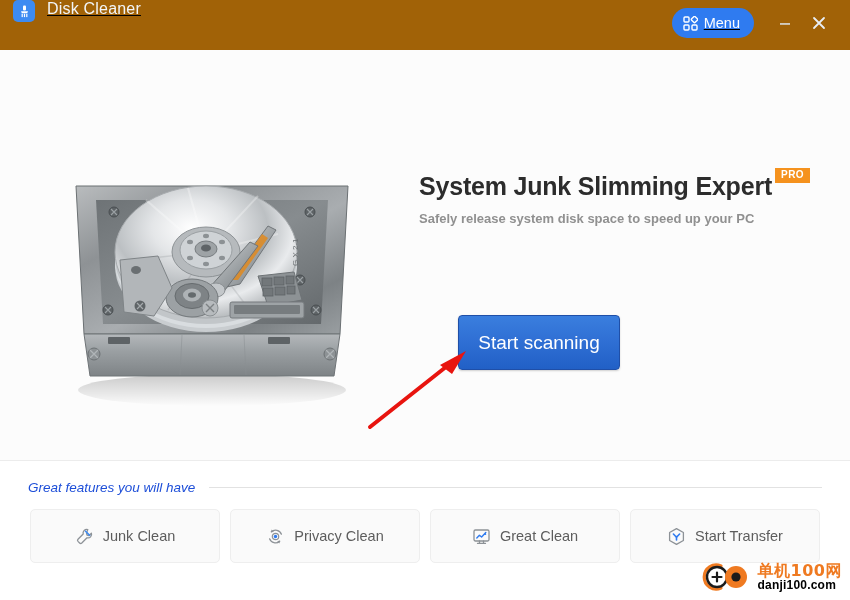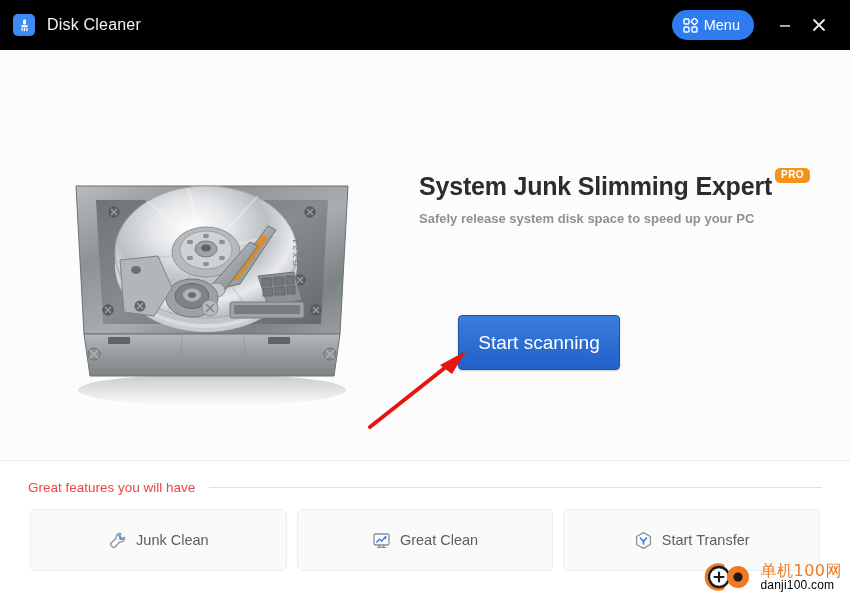--- a/index.html
+++ b/index.html
@@ -12,22 +12,22 @@
   #app {
     position: relative;
     width: 850px; height: 600px;
     background: #fdfdfd;
   }
 
   
   .titlebar {
     position: absolute; top: 0; left: 0;
     width: 850px; height: 50px;
-    background: #000000;
-    display: flex; align-items: center;
+    background: #a16207;
+    display: flex; align-items: flex-start; text-decoration: underline;
   }
   .app-icon {
     width: 22px; height: 22px;
     margin-left: 13px;
     border-radius: 5px;
     background: #3d8bf2;
     display: flex; align-items: center; justify-content: center;
     flex: none;
   }
   .app-icon svg { display: block; }
@@ -99,21 +99,21 @@
     white-space: nowrap;
   }
   .pro-badge {
     margin-left: 3px;
     margin-top: -4px;
     background: #f5921e;
     color: #ffffff;
     font-size: 10px;
     font-weight: bold;
     padding: 2px 6px 3px 6px;
-    border-radius: 5px;
+    border-radius: 0;
     letter-spacing: .4px;
     line-height: 1;
     flex: none;
   }
   .subheadline {
     margin-top: 10px;
     font-size: 13px;
     font-weight: bold;
     color: #909090;
     white-space: nowrap;
@@ -153,39 +153,40 @@
     border-top: 1px solid #ececec;
   }
   .features-head {
     position: absolute;
     left: 28px; top: 19px;
     right: 28px;
     display: flex; align-items: center;
   }
   .features-title {
     font-size: 13.5px;
-    color: #ef4444;
+    color: #1d4ed8;
     white-space: nowrap;
+    font-style: italic;
   }
   .features-rule {
     flex: 1;
     height: 1px;
     background: #e2e2e2;
     margin-left: 14px;
   }
   .cards {
     position: absolute;
     left: 30px; top: 48px;
     width: 790px;
     display: flex;
     gap: 10px;
   }
   .feature-card {
     flex: 1;
-    height: 62px;
+    height: 54px;
     background: #fafafa;
     border: 1px solid #eeeeee;
     border-radius: 5px;
     display: flex; align-items: center; justify-content: center;
     gap: 9px;
     cursor: pointer;
     user-select: none;
   }
   .feature-icon { width: 19px; height: 19px; flex: none; }
   .feature-icon svg { display: block; }
@@ -194,20 +195,21 @@
     color: #5d5d5d;
   }
 
   
   .watermark {
     position: absolute;
     right: 8px; bottom: 6px;
     display: flex; align-items: center;
     gap: 6px;
     pointer-events: none;
+    font-weight: bold;
   }
   .wm-logo { width: 52px; height: 34px; flex: none; }
   .wm-logo svg { display: block; }
   .wm-text { line-height: 1.1; }
   .wm-cn {
     font-size: 16px;
     color: #ef7a21;
     font-family: "DejaVu Sans", sans-serif;
     letter-spacing: .5px;
   }
@@ -451,20 +453,33 @@
       <div class="feature-card">
         <span class="feature-icon">
           <svg width="19" height="19" viewBox="0 0 19 19">
             <path d="M12.8 2.6a3.6 3.6 0 0 0-4.6 4.4L3 12.2a1.6 1.6 0 0 0 0 2.2l1.6 1.6a1.6 1.6 0 0 0 2.2 0l5.2-5.2a3.6 3.6 0 0 0 4.4-4.6l-2.3 2.3-2.1-.5-.5-2.1z" fill="none" stroke="#8d9297" stroke-width="1.3" stroke-linejoin="round"></path>
             <path d="M10.6 4.2 L14.6 8.2" stroke="#3d8bf2" stroke-width="1.6" stroke-linecap="round"></path>
           </svg>
         </span>
         <span class="feature-label">Junk Clean</span>
       </div>
 
+      <div class="feature-card">
+        <span class="feature-icon">
+          <svg width="19" height="19" viewBox="0 0 19 19">
+            <path d="M15.4 7.2a6.2 6.2 0 0 0-10.1-2.4" fill="none" stroke="#8d9297" stroke-width="1.3" stroke-linecap="round"></path>
+            <path d="M3.6 11.8a6.2 6.2 0 0 0 10.1 2.4" fill="none" stroke="#8d9297" stroke-width="1.3" stroke-linecap="round"></path>
+            <path d="M5.6 2.4 L5.0 5.2 L7.9 5.0 Z" fill="#8d9297"></path>
+            <path d="M13.4 16.6 L14.0 13.8 L11.1 14.0 Z" fill="#8d9297"></path>
+            <circle cx="9.5" cy="9.5" r="3.2" fill="none" stroke="#8d9297" stroke-width="1.2"></circle>
+            <circle cx="9.5" cy="9.5" r="1.7" fill="#2f7bf0"></circle>
+          </svg>
+        </span>
+        <span class="feature-label">Privacy Clean</span>
+      </div>
 
       <div class="feature-card">
         <span class="feature-icon">
           <svg width="19" height="19" viewBox="0 0 19 19">
             <rect x="2" y="3" width="15" height="11" rx="1.4" fill="none" stroke="#8d9297" stroke-width="1.3"></rect>
             <path d="M7.5 14 L7.5 16.4 M11.5 14 L11.5 16.4 M5.5 16.4 L13.5 16.4" stroke="#8d9297" stroke-width="1.3" stroke-linecap="round" fill="none"></path>
             <path d="M4.8 11 L7.4 8.2 L9.6 10 L13.8 5.6" fill="none" stroke="#2f7bf0" stroke-width="1.4" stroke-linecap="round" stroke-linejoin="round"></path>
             <path d="M13.9 5.4 L14.2 8.0 L11.6 7.7 Z" fill="#2f7bf0"></path>
           </svg>
         </span>

